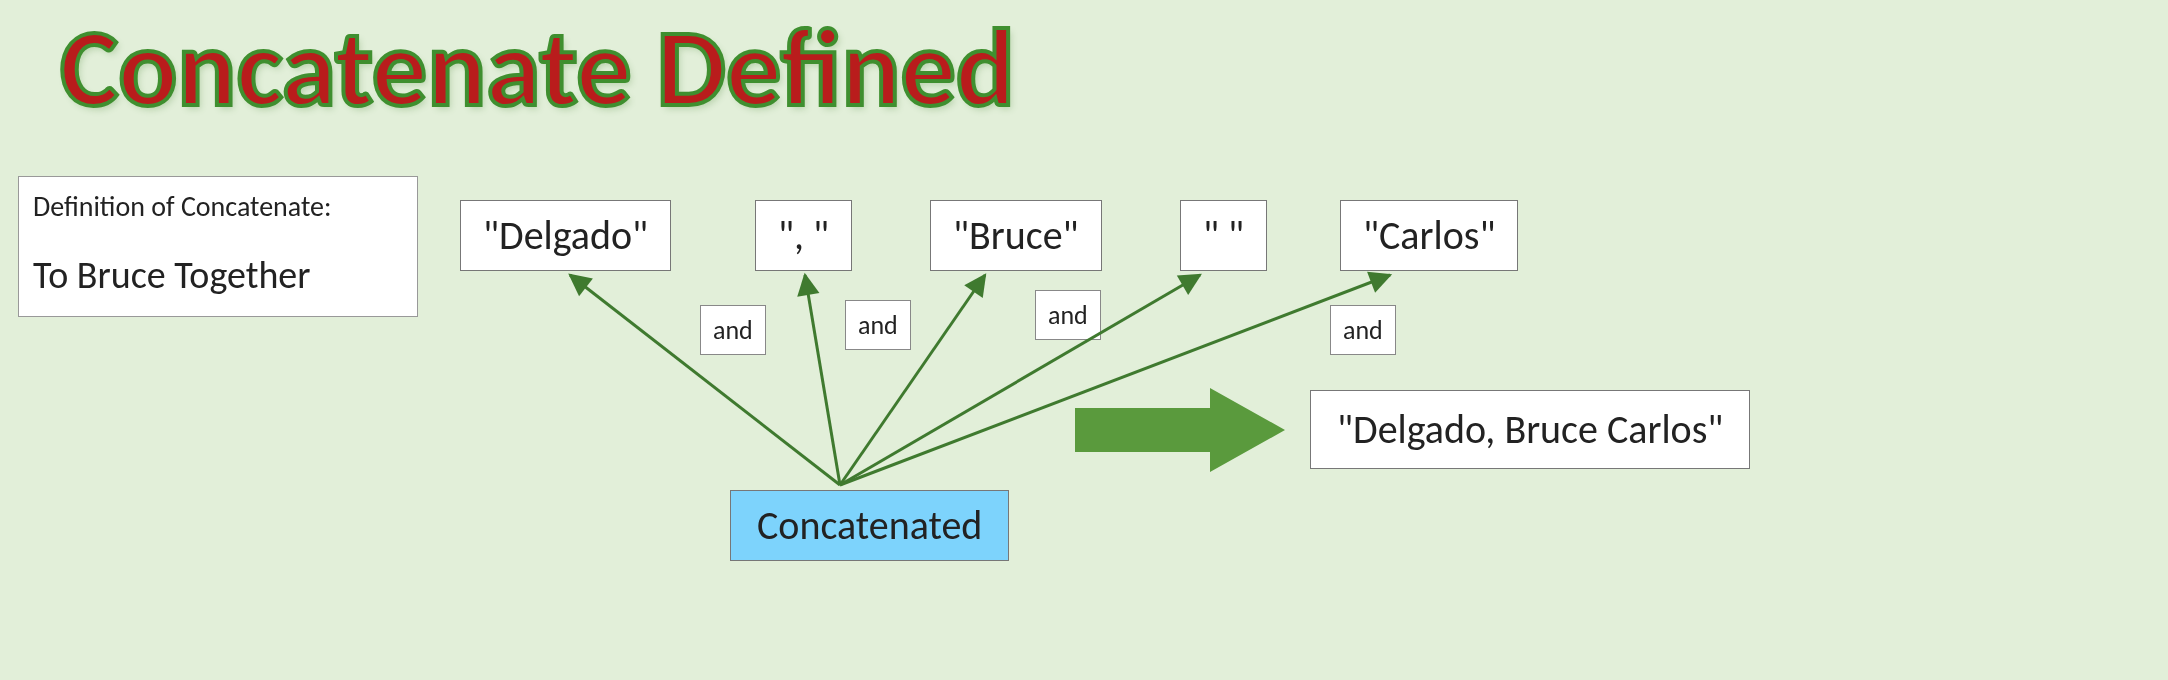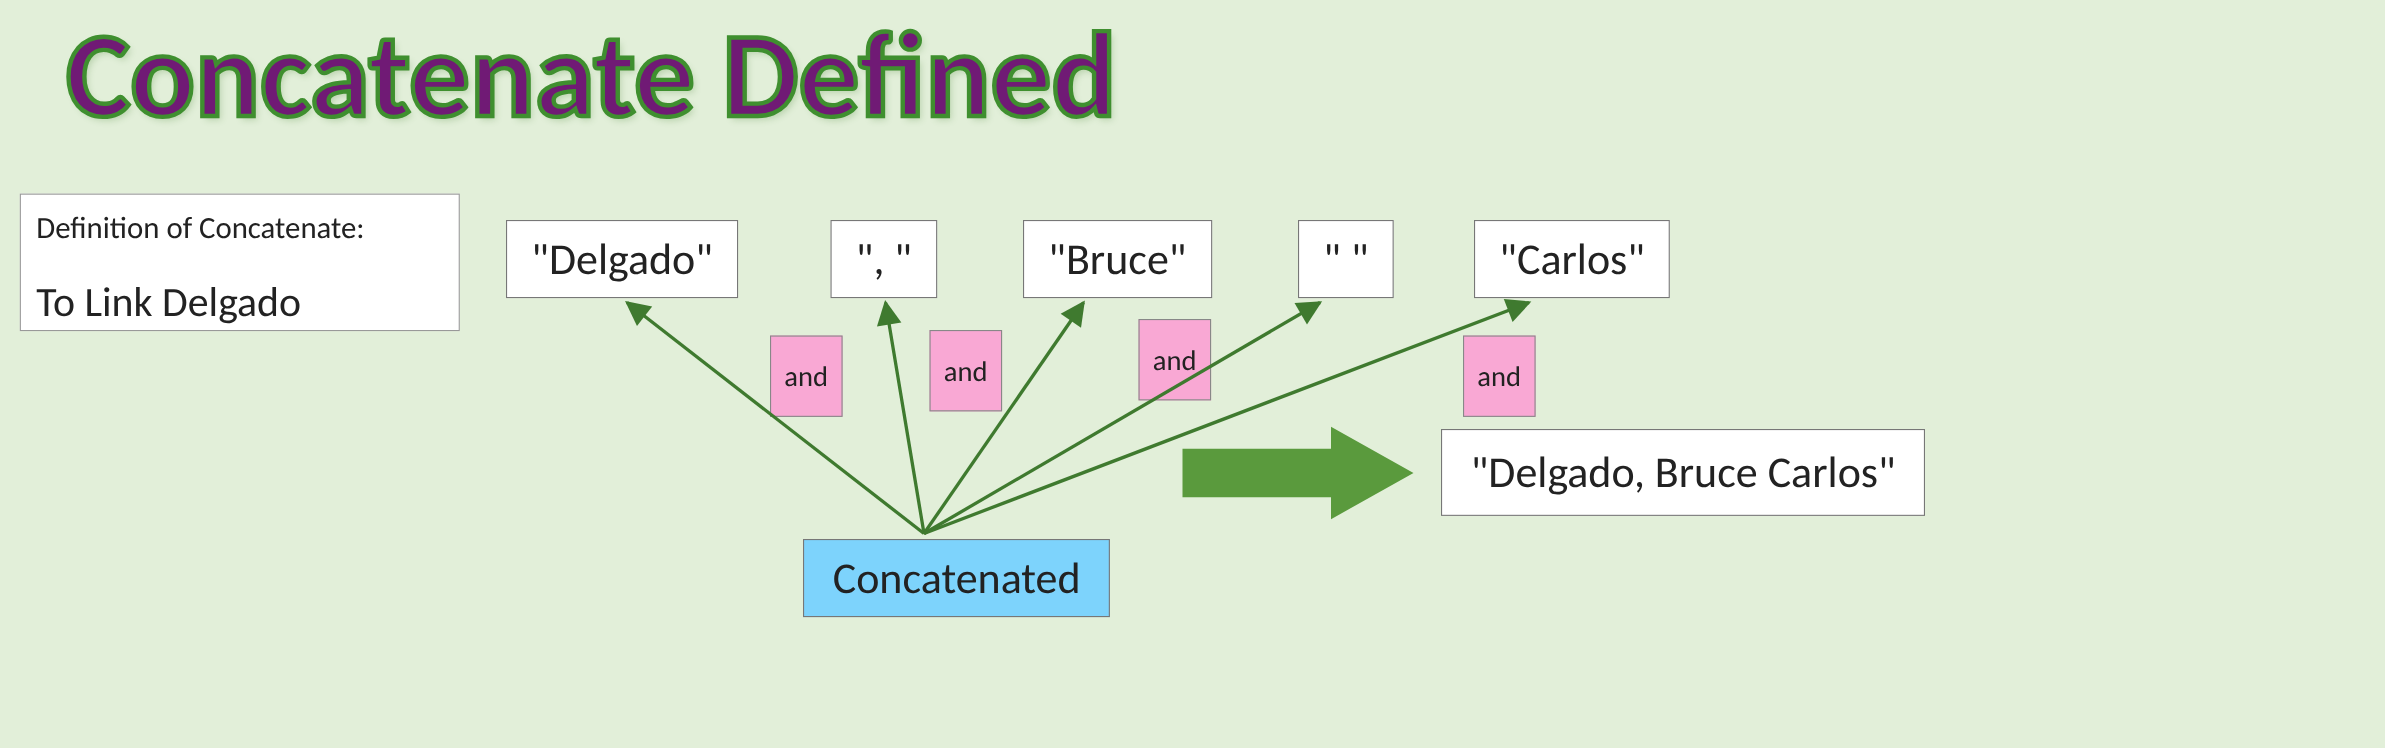--- a/index.html
+++ b/index.html
@@ -11,50 +11,50 @@
     font-family: "Calibri", "Segoe UI", Arial, sans-serif;
     overflow: hidden;
     position: relative;
   }
   .abs { position: absolute; }
   .title {
     left: 60px;
     top: 0px;
     font-size: 110px;
     font-weight: 600;
-    color: #701a75;
+    color: #b91c1c;
     -webkit-text-stroke: 4px #3f8f2f;
     text-shadow: 3px 4px 6px rgba(70,130,50,0.25);
     white-space: nowrap;
   }
   .defbox {
     left: 18px;
     top: 176px;
     width: 370px;
     background: #ffffff;
     border: 1px solid #999;
-    padding: 12px 14px 2px 14px;
+    padding: 12px 14px 18px 14px;
   }
   .defbox .line1 { font-size: 28px; color: #222; margin-bottom: 28px; }
   .defbox .line2 { font-size: 38px; color: #222; }
 
   .chip {
     background: #ffffff;
     border: 1px solid #777;
     font-size: 40px;
     color: #222;
     padding: 10px 22px;
     white-space: nowrap;
   }
   .and {
-    background: #f9a8d4;
+    background: #ffffff;
     border: 1px solid #888;
     font-size: 26px;
     color: #222;
-    padding: 20px 12px;
+    padding: 8px 12px;
   }
   .sourcebox {
     background: #7dd3fc;
     border: 1px solid #777;
     font-size: 40px;
     color: #222;
     padding: 10px 26px;
     white-space: nowrap;
   }
   .resultbox {
@@ -72,21 +72,21 @@
     pointer-events: none;
   }
 </style>
 </head>
 <body>
 
 <div class="abs title">Concatenate Defined</div>
 
 <div class="abs defbox">
   <div class="line1">Definition of Concatenate:</div>
-  <div class="line2">To Link Delgado</div>
+  <div class="line2">To Bruce Together</div>
 </div>
 
 <div class="abs chip" style="left:460px;  top:200px;">"Delgado"</div>
 <div class="abs chip" style="left:755px;  top:200px;">", "</div>
 <div class="abs chip" style="left:930px;  top:200px;">"Bruce"</div>
 <div class="abs chip" style="left:1180px; top:200px;">" "</div>
 <div class="abs chip" style="left:1340px; top:200px;">"Carlos"</div>
 
 <div class="abs and" style="left:700px;  top:305px;">and</div>
 <div class="abs and" style="left:845px;  top:300px;">and</div>

